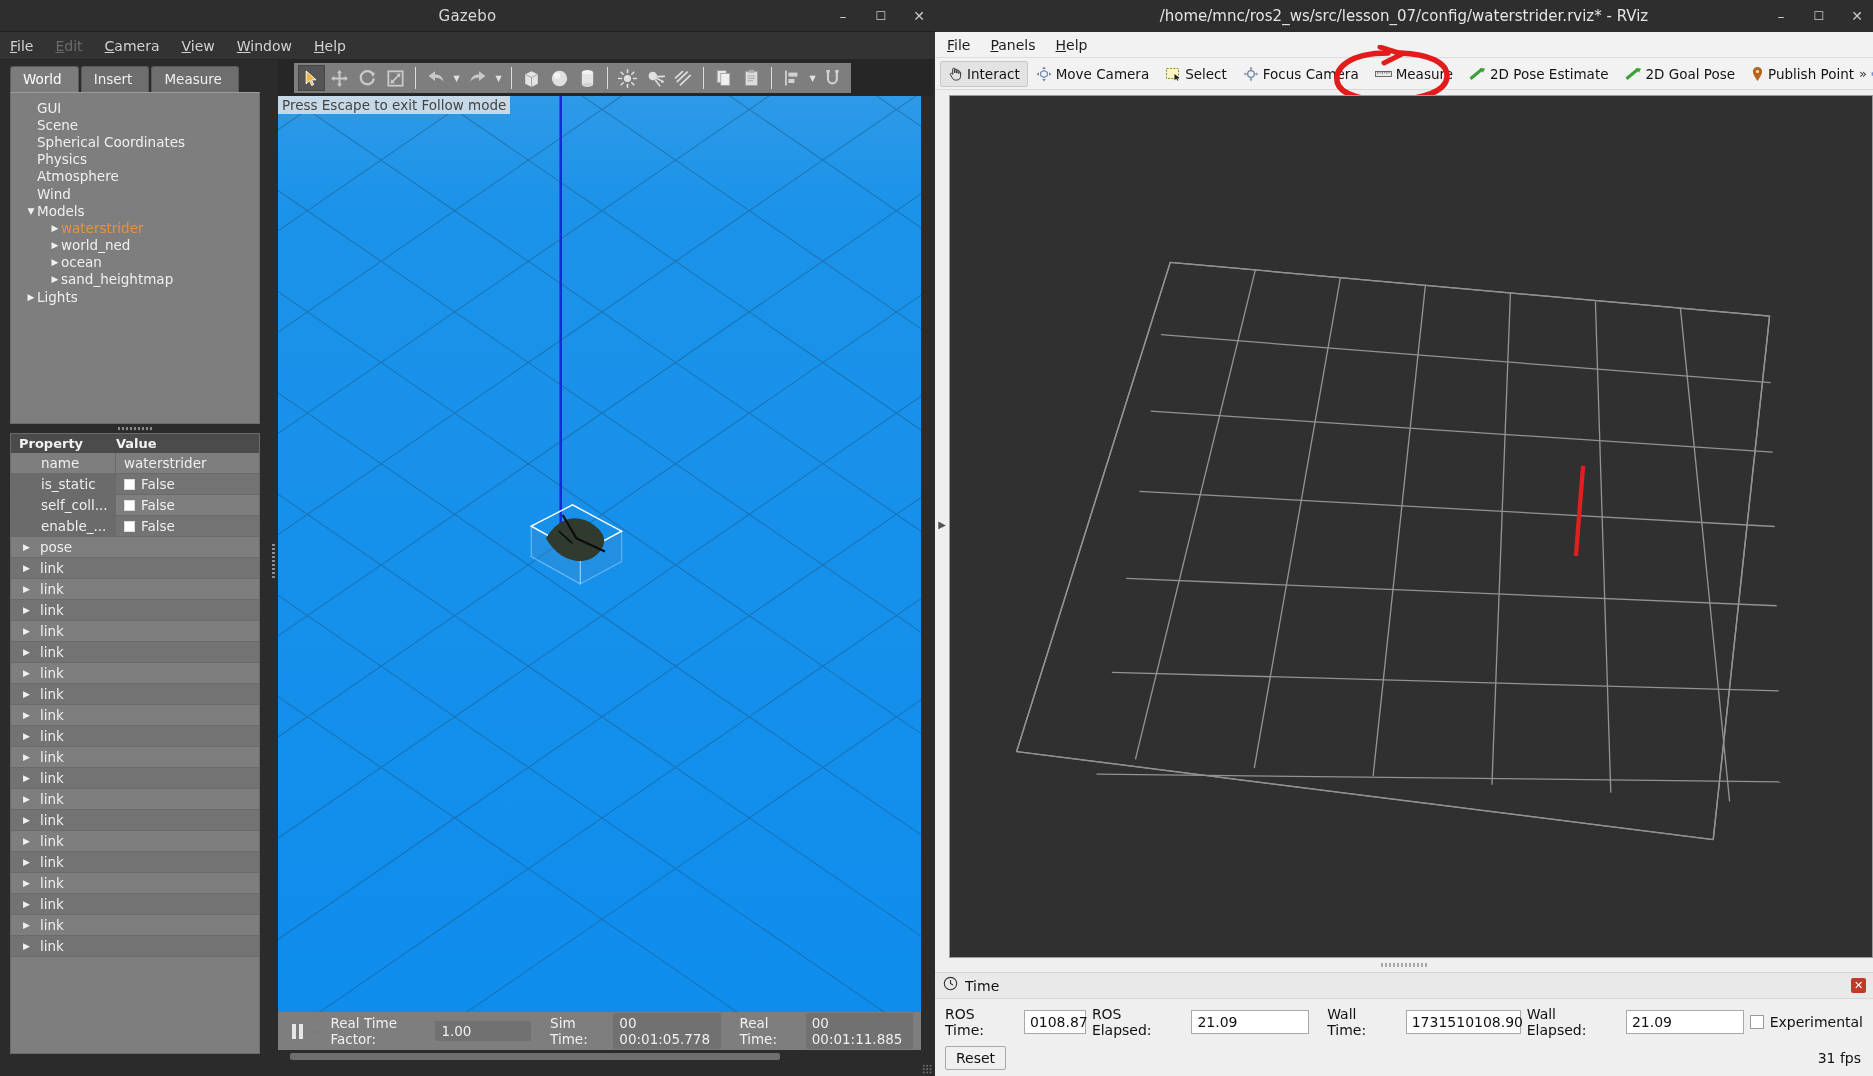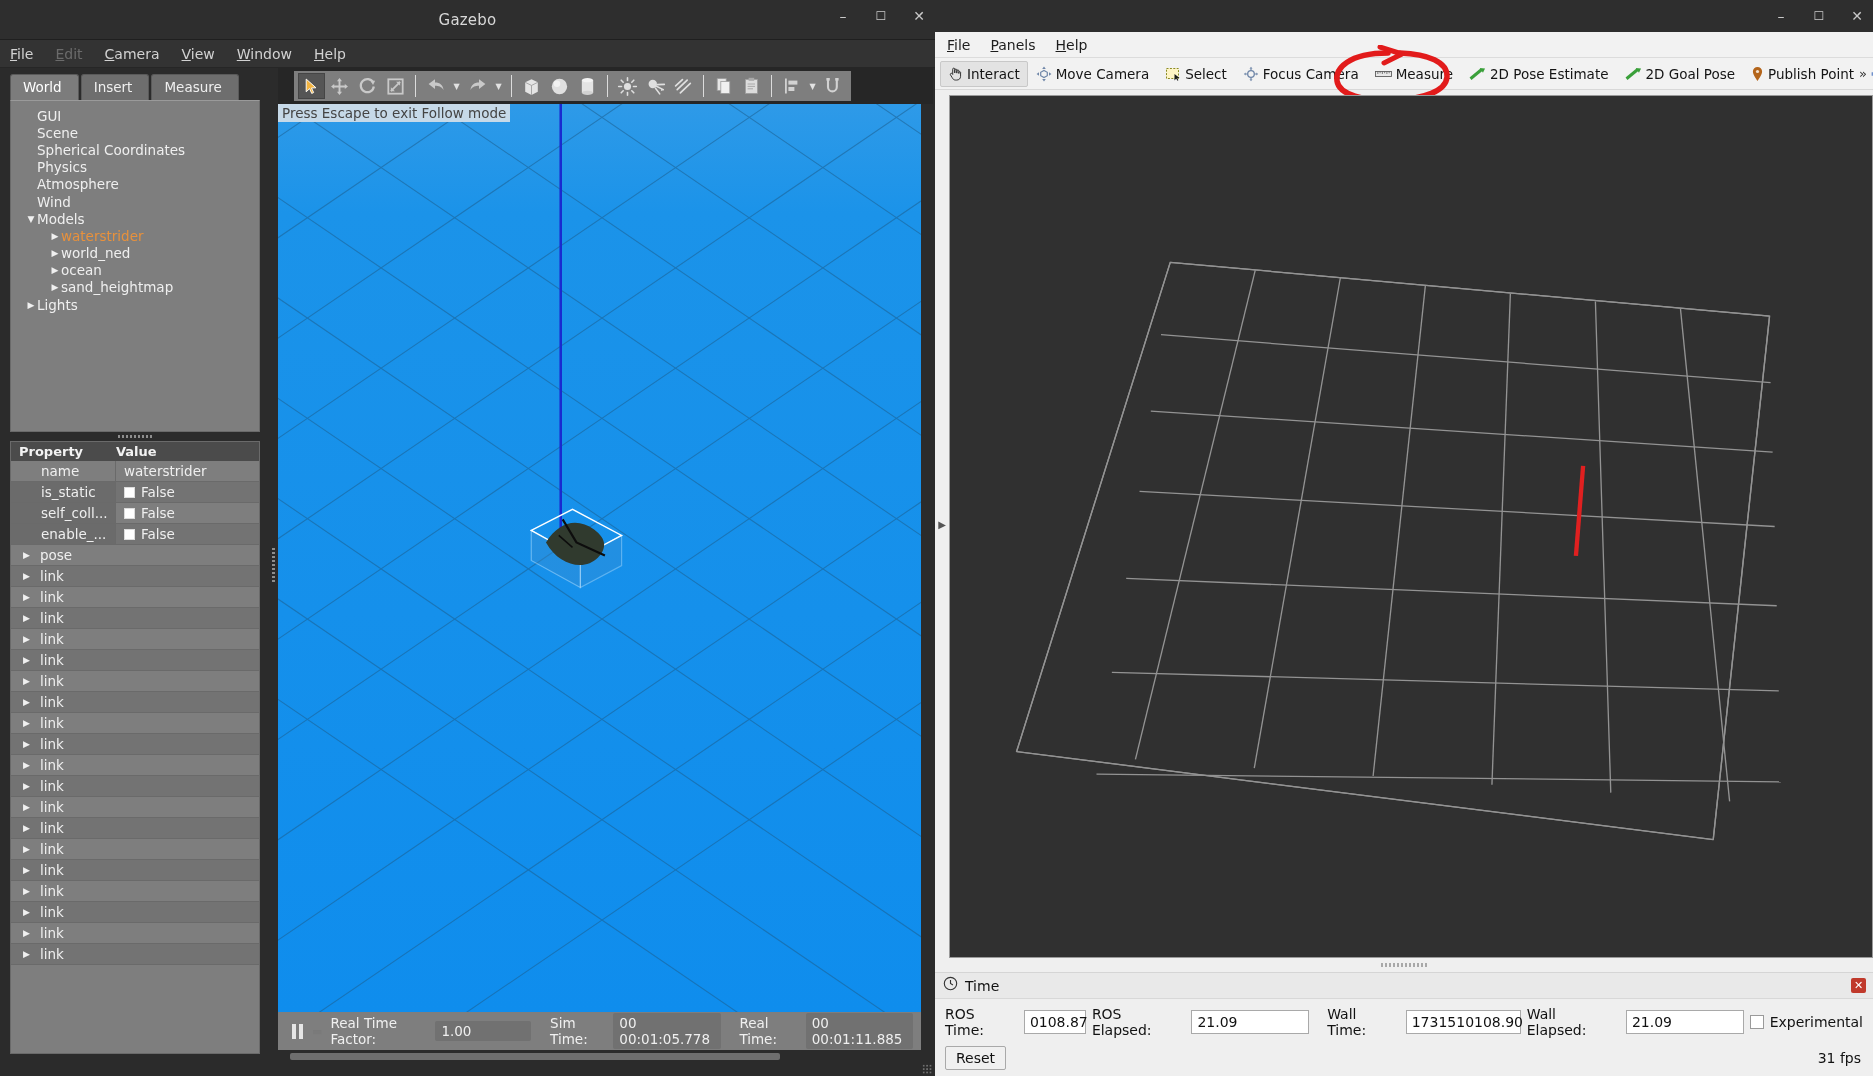--- a/index.html
+++ b/index.html
@@ -3,21 +3,21 @@
 <meta charset="utf-8">
 <style>
   * { box-sizing: border-box; margin:0; padding:0; }
   html,body { width:1873px; height:1076px; overflow:hidden; background:#2b2b2b;
     font-family:"DejaVu Sans","Liberation Sans",sans-serif; }
   .app { position:absolute; inset:0; display:flex; }
 
   
   .gz { position:absolute; left:0; top:0; width:935px; height:1076px;
         background:#303030; display:flex; flex-direction:column; }
-  .gz-title { height:40px; background:#2e2e2e; color:#d8d8d8; font-size:15px;
+  .gz-title { height:32px; background:#2e2e2e; color:#d8d8d8; font-size:15px;
       display:flex; align-items:center; justify-content:center; position:relative;
       border-bottom:1px solid #1f1f1f; }
   .gz-title .t { letter-spacing:.2px; }
   .wbtns { position:absolute; right:8px; top:0; height:32px; display:flex; align-items:center; gap:22px; }
   .wbtn { width:16px; height:16px; color:#c9c9c9; font-size:14px; line-height:16px; text-align:center; cursor:pointer;}
   .wbtn.sq { font-size:12px; }
   .gz-menu { height:28px; background:#333333; display:flex; align-items:center;
       padding-left:10px; gap:22px; border-bottom:1px solid #262626; }
   .gz-menu span { color:#d2d2d2; font-size:14px; cursor:pointer; }
   .gz-menu span.dis { color:#6b6b6b; }
@@ -582,20 +582,21 @@
         </div>
       </div>
     </div>
     <div class="gz-foot">
       <div class="grip"></div>
     </div>
   </div>
 
   <div class="rv">
     <div class="rv-title">
+      <span>/home/mnc/ros2_ws/src/lesson_07/config/waterstrider.rviz* - RViz</span>
       <div class="wbtns">
         <div class="wbtn">–</div>
         <div class="wbtn sq">☐</div>
         <div class="wbtn">✕</div>
       </div>
     </div>
 
     <div class="rv-menu">
       <span><u>F</u>ile</span>
       <span><u>P</u>anels</span>

